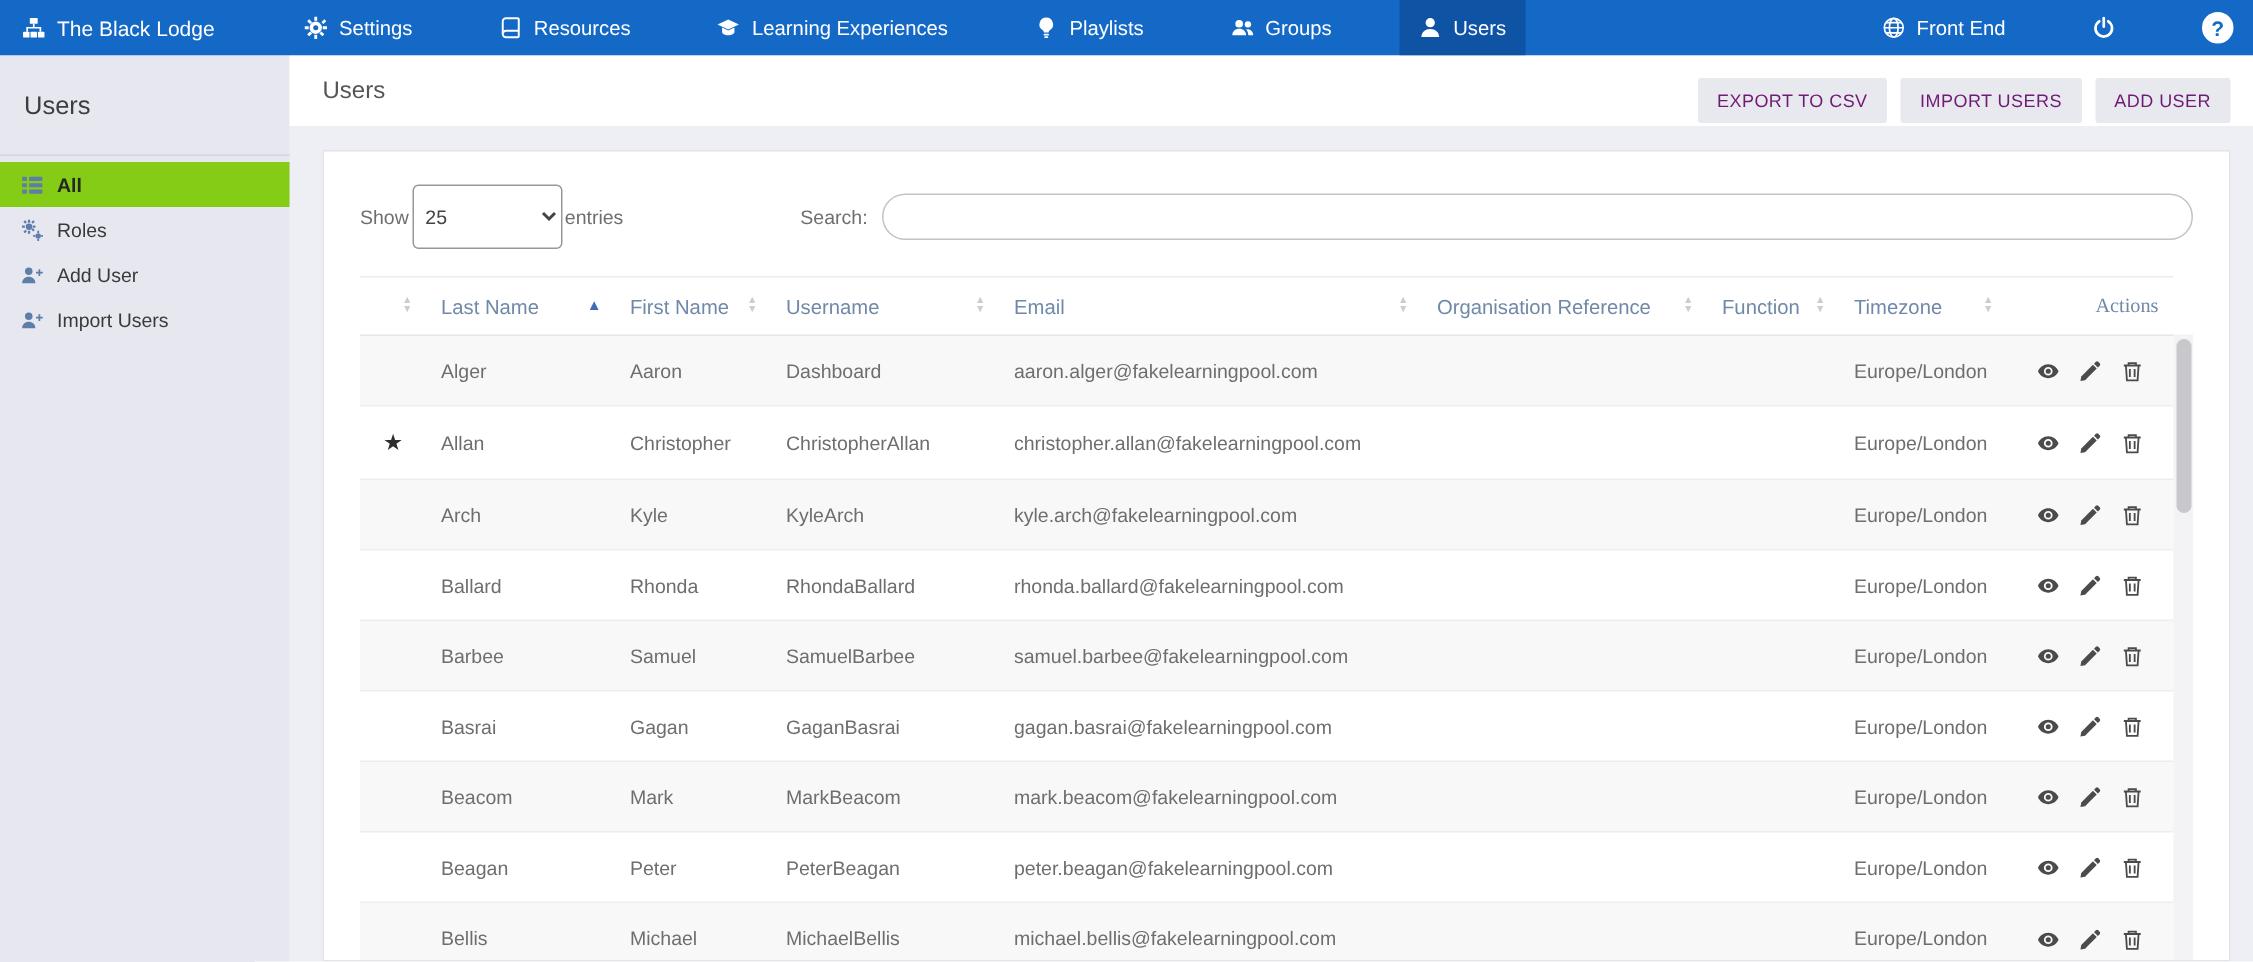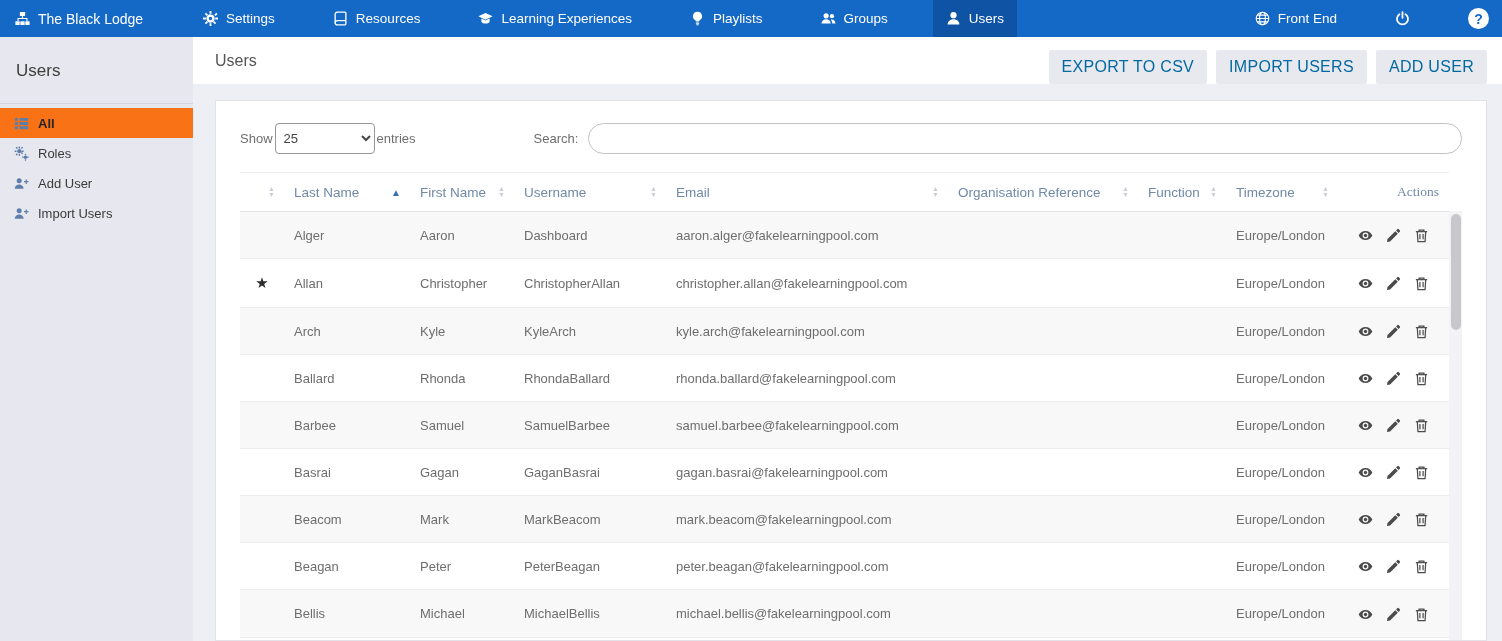--- a/index.html
+++ b/index.html
@@ -17,35 +17,35 @@
   .icon svg { width:100%; height:100%; display:block; }
   .help-circle { width:21px; height:21px; border-radius:50%; background:#fff; color:#1569c6; font-weight:bold; font-size:14px; display:flex; align-items:center; justify-content:center; }
 
   
   .layout { display:flex; height:604px; }
   .sidebar { width:193px; background:#e7e7f0; flex:none; }
   .sidebar-title { font-size:17px; color:#3d3d3d; padding:24px 16px 22px; }
   .sidebar-items { border-top:1px solid #d4d4e0; padding-top:4px; }
   .side-item { display:flex; align-items:center; gap:9px; height:30px; padding:0 14px; font-size:13px; color:#3a3a3a; cursor:pointer; }
   .side-item .icon { width:15px; height:15px; color:#5d7ea8; }
-  .side-item.active { background:#f97316; font-weight:bold; color:#252525;text-align:right; }
+  .side-item.active { background:#84cc16; font-weight:bold; color:#252525;text-align:right; }
 
   .main { flex:1; min-width:0; display:flex; flex-direction:column; }
   .main-header { height:47px; background:#fff; display:flex; align-items:center; padding:0 15px 0 22px; flex:none; }
   .page-title { font-size:16px; color:#555; }
   .header-buttons { margin-left:auto; display:flex; gap:9px; }
-  .btn { background:#e8e8ef; color:#0369a1; border:none; border-radius:2px; padding:8px 13px; font-size:16px; letter-spacing:.3px; font-family:inherit; cursor:pointer;margin-top:12px; }
+  .btn { background:#e8e8ef; color:#701a75; border:none; border-radius:2px; padding:8px 13px; font-size:12px; letter-spacing:.3px; font-family:inherit; cursor:pointer;margin-top:12px; }
 
   .content { flex:1; padding:16px 15px 0 22px; overflow:hidden; }
   .card { background:#fff; border:1px solid #e2e2e8; height:100%; padding:22px 24px; overflow:hidden; }
 
   
   .controls { display:flex; align-items:center; font-size:13px; color:#6e6e6e; }
   .show-group { display:flex; align-items:center; gap:2px; }
-  .page-size { width:100px; height:31px; border:1px solid #979797; border-radius:4px; font-size:13px; color:#444; background:#fff; padding:0 4px; font-family:inherit; }
+  .page-size { width:100px; height:43px; border:1px solid #979797; border-radius:4px; font-size:13px; color:#444; background:#fff; padding:0 4px; font-family:inherit; }
   .search-label { margin-left:118px; margin-right:10px; }
   .search-input { flex:1; height:31px; border:1px solid #c2c2c8; border-radius:17px; padding:0 15px; font-size:13px; color:#444; outline:none; font-family:inherit; background:#fff; }
 
   
   .table-wrap { margin-top:18px; position:relative; }
   table { width:calc(100% - 13px); border-collapse:collapse; table-layout:fixed; }
   thead th { position:relative; text-align:left; font-weight:normal; font-size:13.5px; color:#7089a8; padding:11px 26px 11px 10px; border-top:1px solid #ececf0; border-bottom:1px solid #e6e6ea; white-space:nowrap; overflow:hidden; }
   thead th.col-actions { text-align:right; padding-right:10px;font-family:Liberation Serif, serif; }
   .sort-both { position:absolute; right:9px; top:50%; transform:translateY(-50%); display:flex; flex-direction:column; color:#c9cdd8; font-size:7px; line-height:6px; }
   .sort-both i { font-style:normal; }

